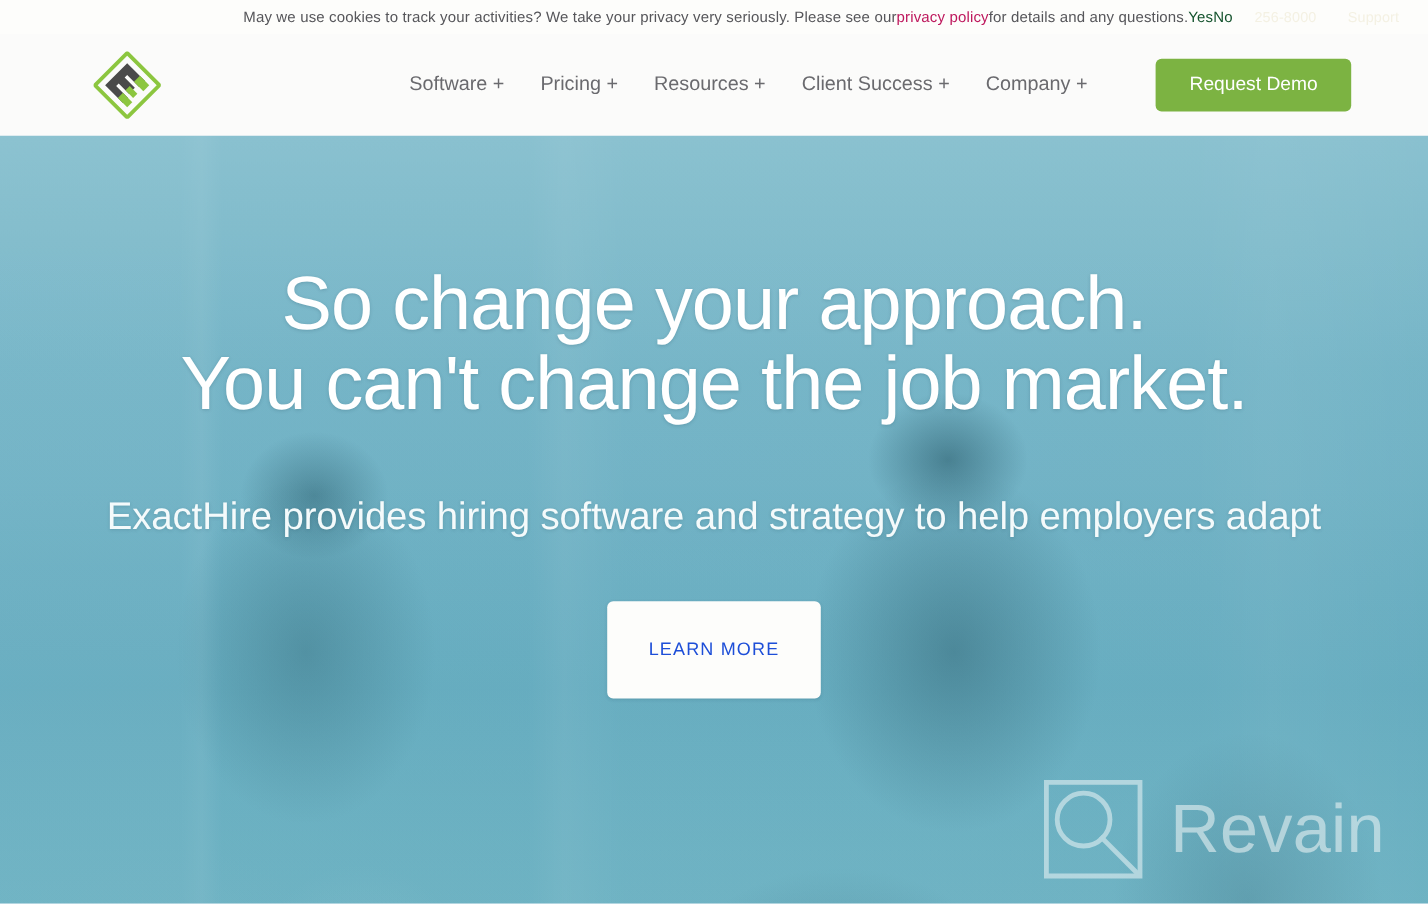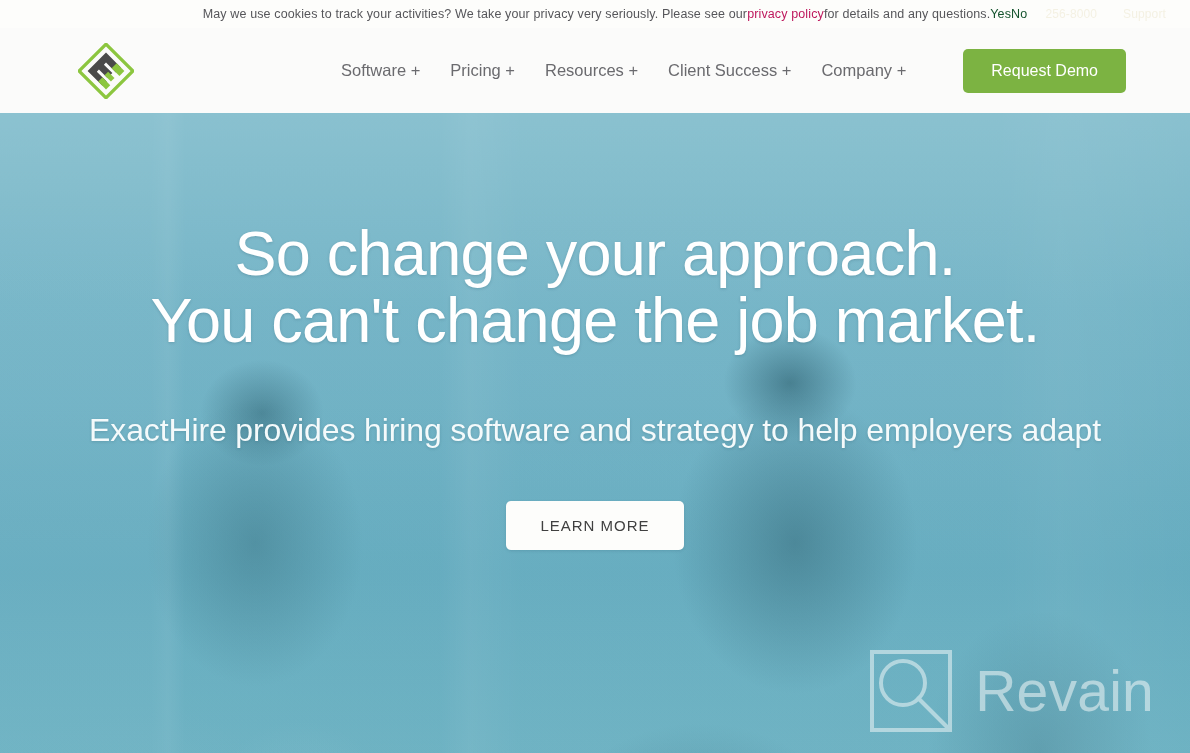--- a/index.html
+++ b/index.html
@@ -164,26 +164,26 @@
     font-size:32px;
     font-weight:300;
     line-height:1.05;
     letter-spacing:-.004em;
     text-shadow:0 1px 3px rgba(30,70,85,.20);
   }
   .learn-wrap { margin-top:54px; }
   .learn-btn {
     display:inline-block;
     background:#fdfdfb;
-    color:#404040;
+    color:#1d4ed8;
     font-size:15px;
     letter-spacing:.065em;
     border:none;
     border-radius:5px;
-    padding:16px 35px;
+    padding:32px 35px;
     cursor:pointer;
     font-family:"Liberation Sans", sans-serif;
     box-shadow:0 1px 3px rgba(20,60,75,.14);
     text-align:right;
   }
 
   
   .watermark {
     position:absolute;
     right:36px;

